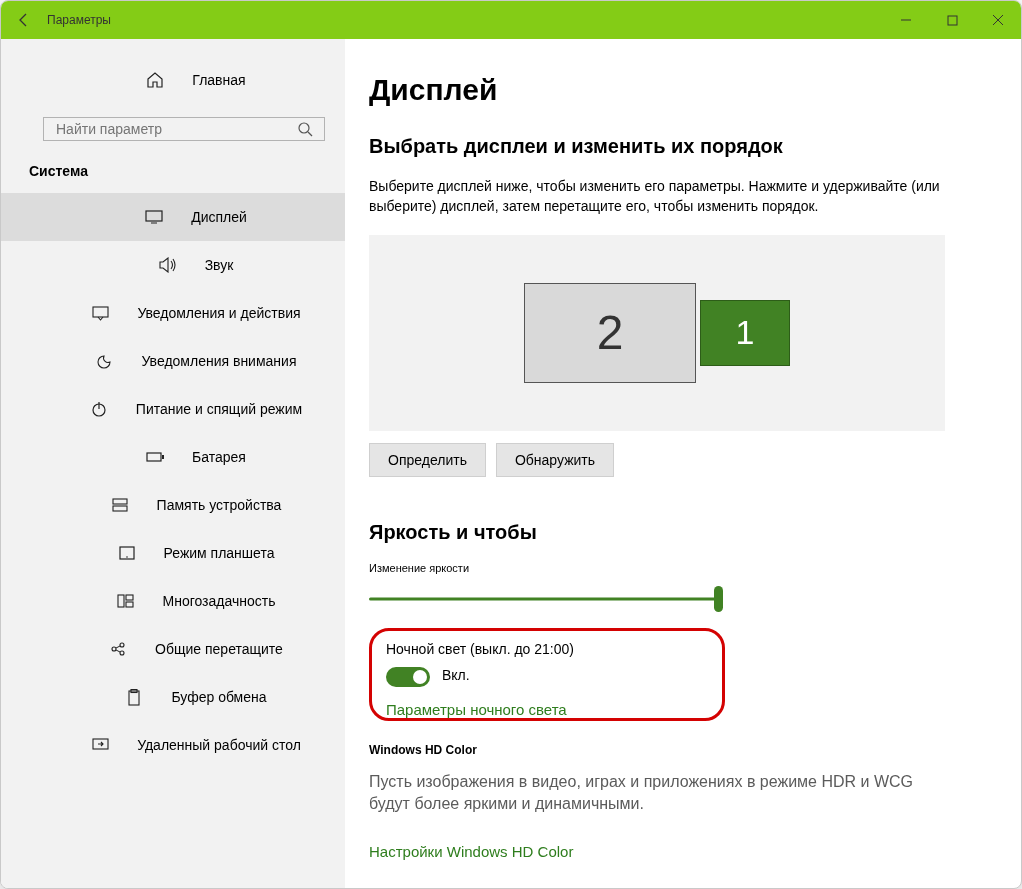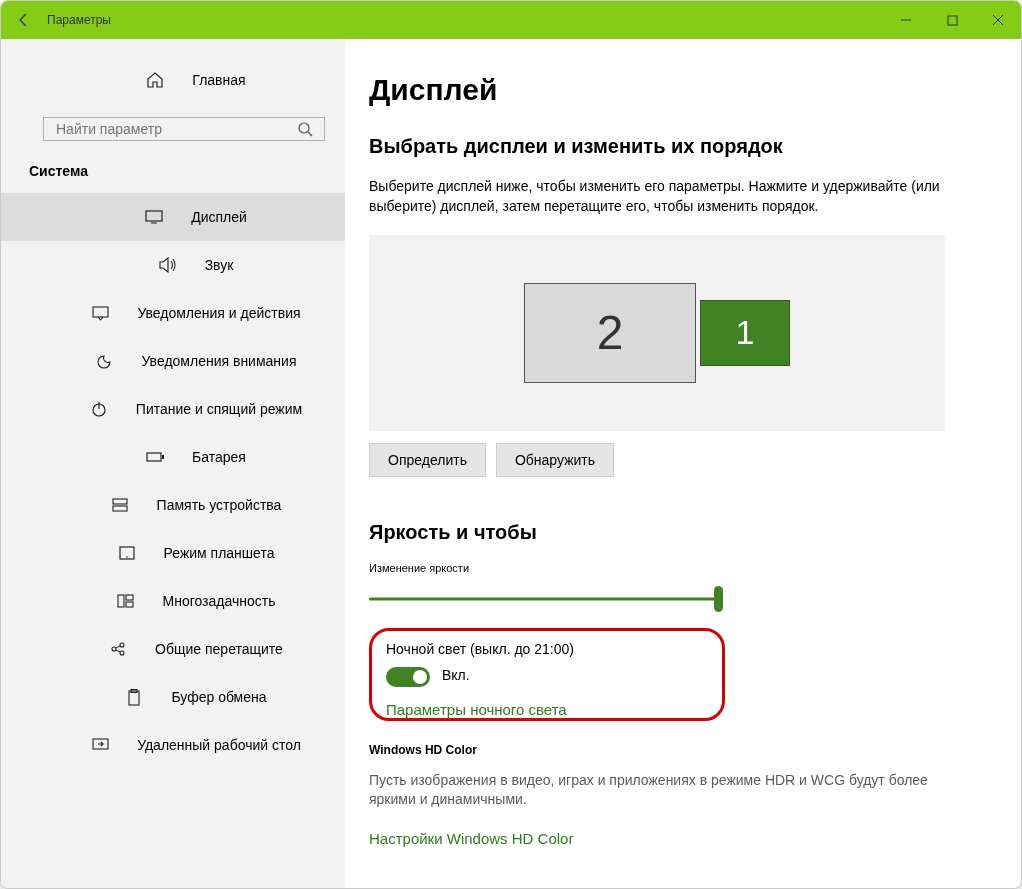--- a/index.html
+++ b/index.html
@@ -169,21 +169,21 @@
     background:#418224; position:relative;
   }
   .toggle .knob {
     position:absolute; right:3px; top:3px;
     width:14px; height:14px; border-radius:50%;
     background:#fff;
   }
   .toggle-text { font-size:14px; }
   .link { color:#2e7d1d; font-size:15px; cursor:pointer; }
   .hd-title { font-weight:600; font-size:12px; margin: 8px 0 14px 0;}
-  .hd-desc { color:#5b5b5b; font-size:14px; max-width:560px; line-height:1.4; margin-bottom:20px;}
+  .hd-desc { color:#5b5b5b; font-size:16px; max-width:560px; line-height:1.4; margin-bottom:28px;}
 </style>
 </head>
 <body>
 
 <div class="window">
 
   <div class="titlebar">
     <div class="tb-back">
       <svg width="16" height="16" viewBox="0 0 16 16" fill="none">
           <path d="M10 2 L4 8 L10 14" stroke="#333" stroke-width="1.3" fill="none"></path>

